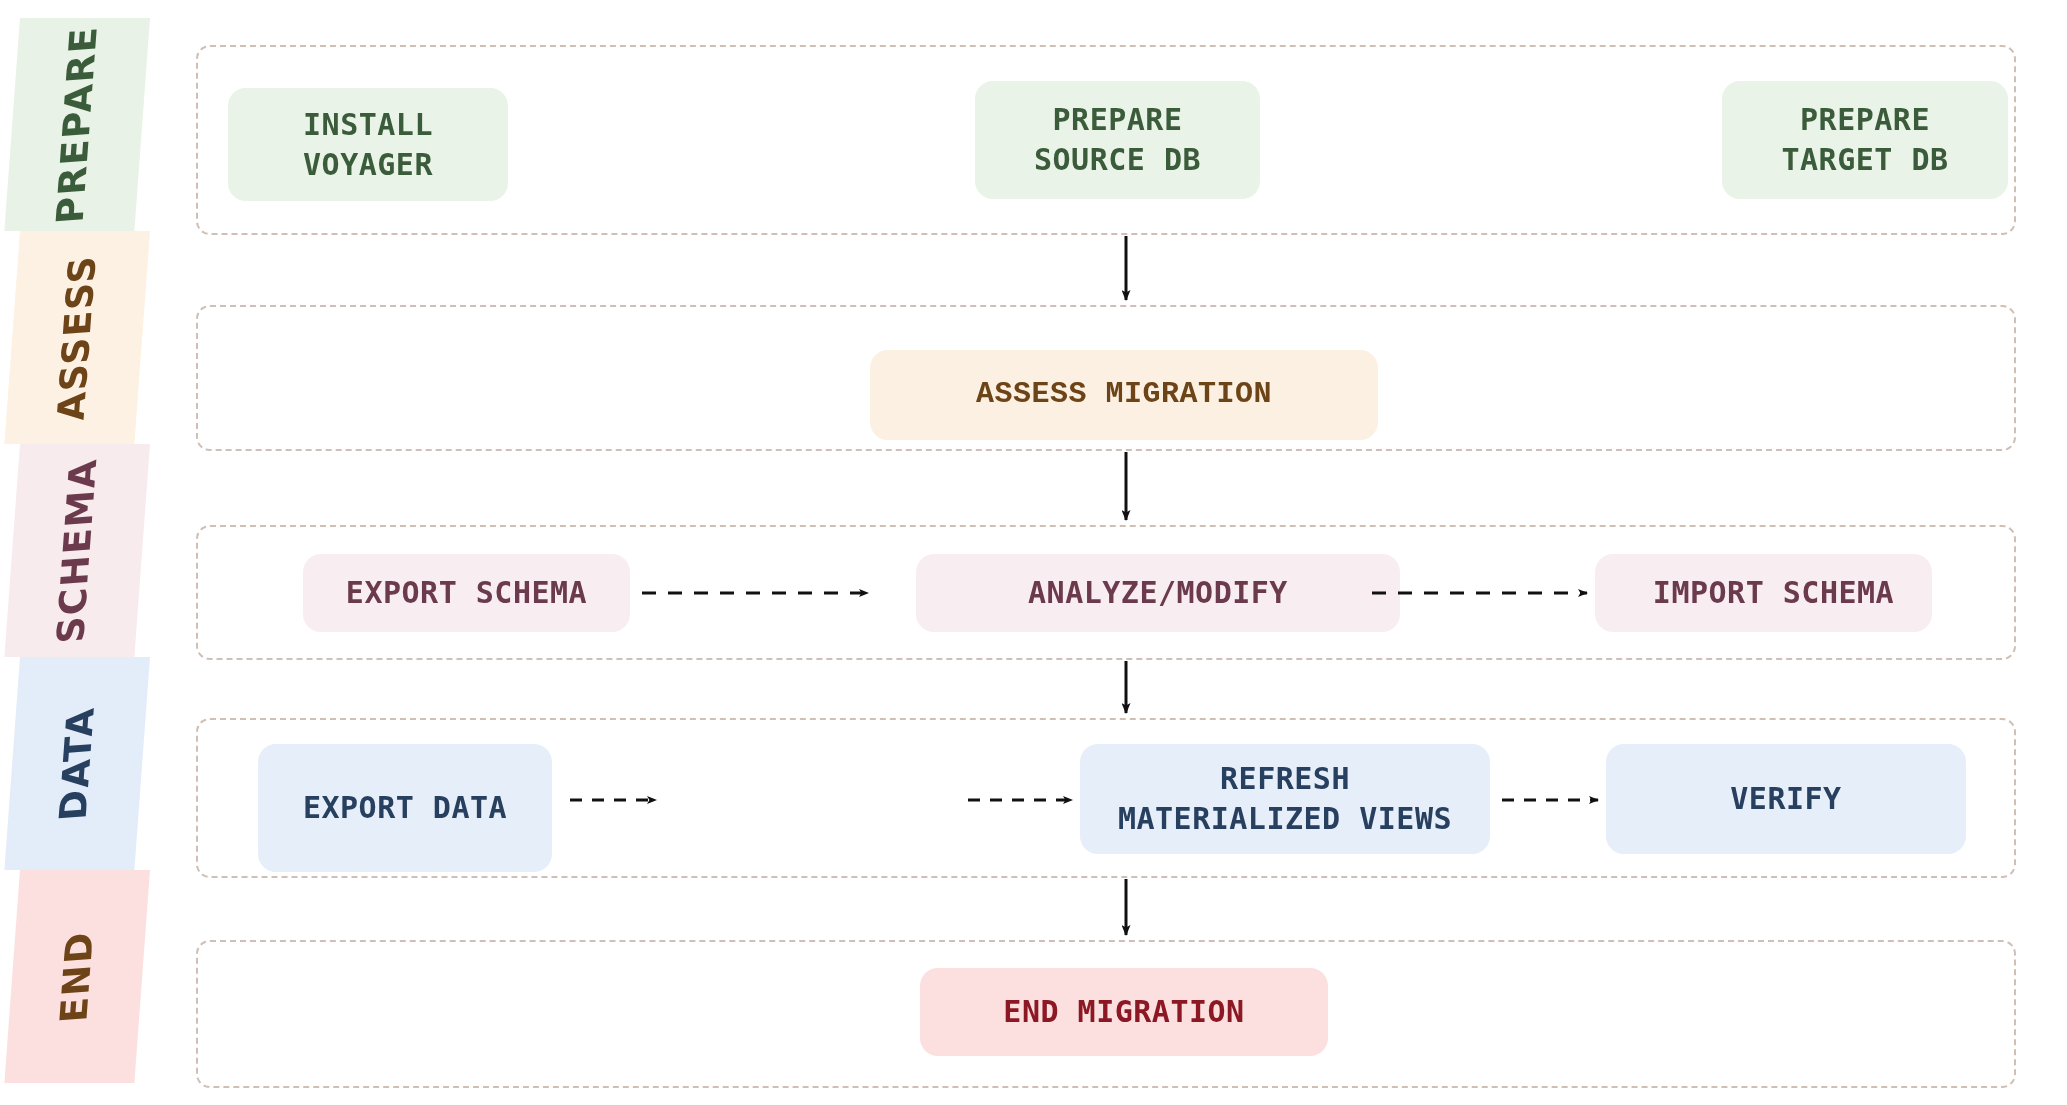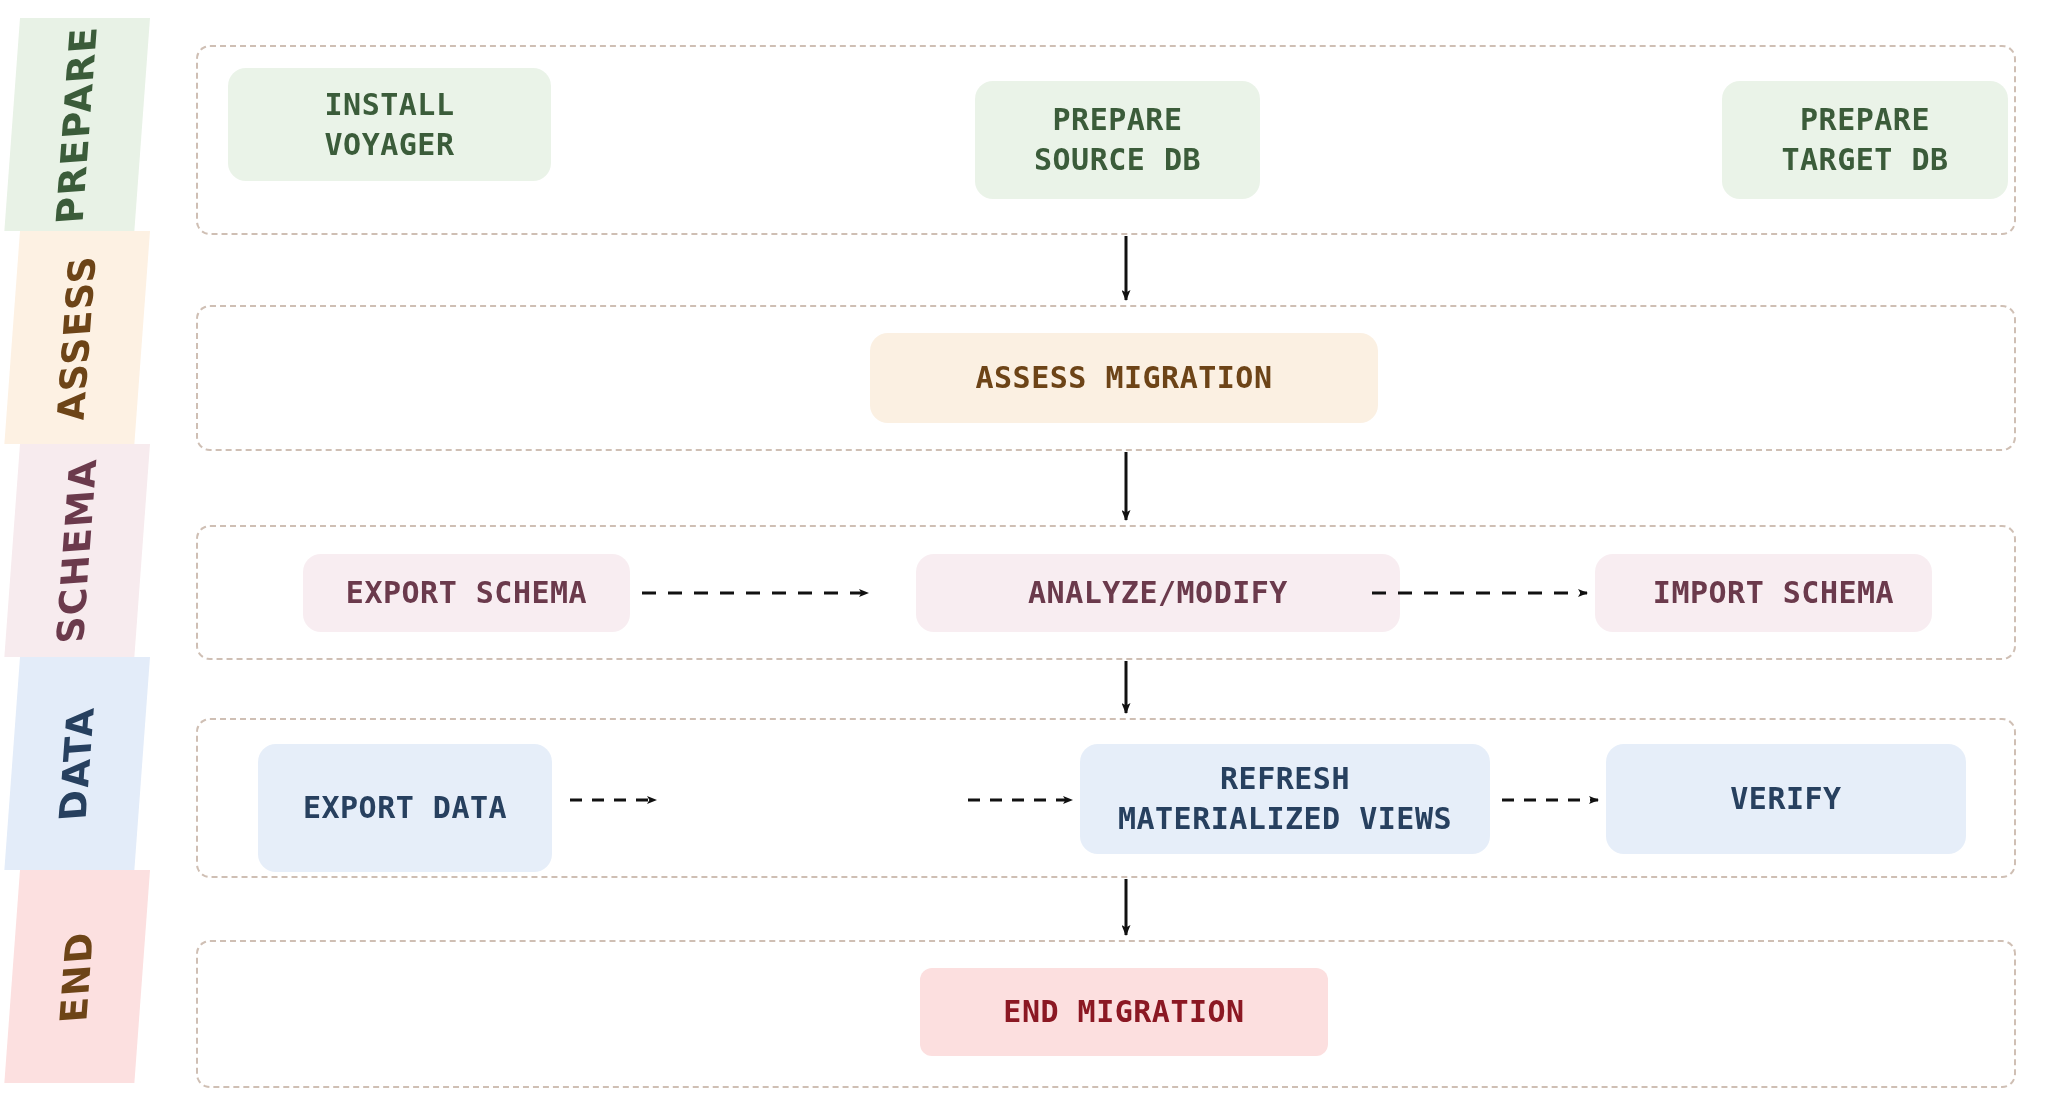--- a/index.html
+++ b/index.html
@@ -114,33 +114,33 @@
 
     <div class="rail-band" style="top:870px; height:213px; background:#fce0e0; left:20px;">
       <div class="rail-label" style="color:#6d4417;">END</div>
     </div>
 
   </div>
 
   <div class="stage-row" style="left:196px; top:45px; width:1820px; height:190px;">
   </div>
 
-  <div class="node prepare" style="left:228px; top:68px; width:323px; height:113px;">INSTALL
+  <div class="node prepare" style="left:228px; top:88px; width:280px; height:113px;">INSTALL
 VOYAGER</div>
 
   <div class="node prepare" style="left:975px; top:81px; width:285px; height:118px;">PREPARE
 SOURCE DB</div>
 
   <div class="node prepare" style="left:1722px; top:81px; width:286px; height:118px;">PREPARE
 TARGET DB</div>
 
   <div class="stage-row" style="left:196px; top:305px; width:1820px; height:146px;">
   </div>
 
-  <div class="node assess" style="left:870px; top:333px; width:508px; height:90px;">ASSESS MIGRATION</div>
+  <div class="node assess" style="left:870px; top:350px; width:508px; height:90px;font-family:Liberation Mono, monospace;">ASSESS MIGRATION</div>
 
   <div class="stage-row" style="left:196px; top:525px; width:1820px; height:135px;">
   </div>
 
   <div class="node schema" style="left:303px; top:554px; width:327px; height:78px;">EXPORT SCHEMA</div>
 
   <div class="node schema" style="left:876px; top:554px; width:484px; height:78px;margin-left:40px;">ANALYZE/MODIFY</div>
 
   <div class="node schema" style="left:1595px; top:554px; width:337px; height:78px;padding-left:20px;">IMPORT SCHEMA</div>
 
@@ -151,21 +151,21 @@
 
 
   <div class="node data" style="left:1606px; top:744px; width:360px; height:110px;">VERIFY</div>
 
   <div class="node data" style="left:1080px; top:744px; width:410px; height:110px;">REFRESH
 MATERIALIZED VIEWS</div>
 
   <div class="stage-row" style="left:196px; top:940px; width:1820px; height:148px;">
   </div>
 
-  <div class="node end" style="left:920px; top:968px; width:408px; height:88px;border-radius:12px;">END MIGRATION</div>
+  <div class="node end" style="left:920px; top:968px; width:408px; height:88px;">END MIGRATION</div>
 
   <div class="conn" style="left:0; top:0; width:2067px; height:1105px;">
     <svg width="2067" height="1105" viewBox="0 0 2067 1105" xmlns="http://www.w3.org/2000/svg">
       <defs>
         <marker id="arrowhead" markerWidth="11" markerHeight="9" refX="10" refY="4.5" orient="auto" markerUnits="userSpaceOnUse">
           <path d="M0,0 L11,4.5 L0,9 L2.6,4.5 Z" fill="#111111"></path>
         </marker>
         <marker id="arrowhead-sm" markerWidth="10" markerHeight="8" refX="9" refY="4" orient="auto" markerUnits="userSpaceOnUse">
           <path d="M0,0 L10,4 L0,8 L2.4,4 Z" fill="#111111"></path>
         </marker>

